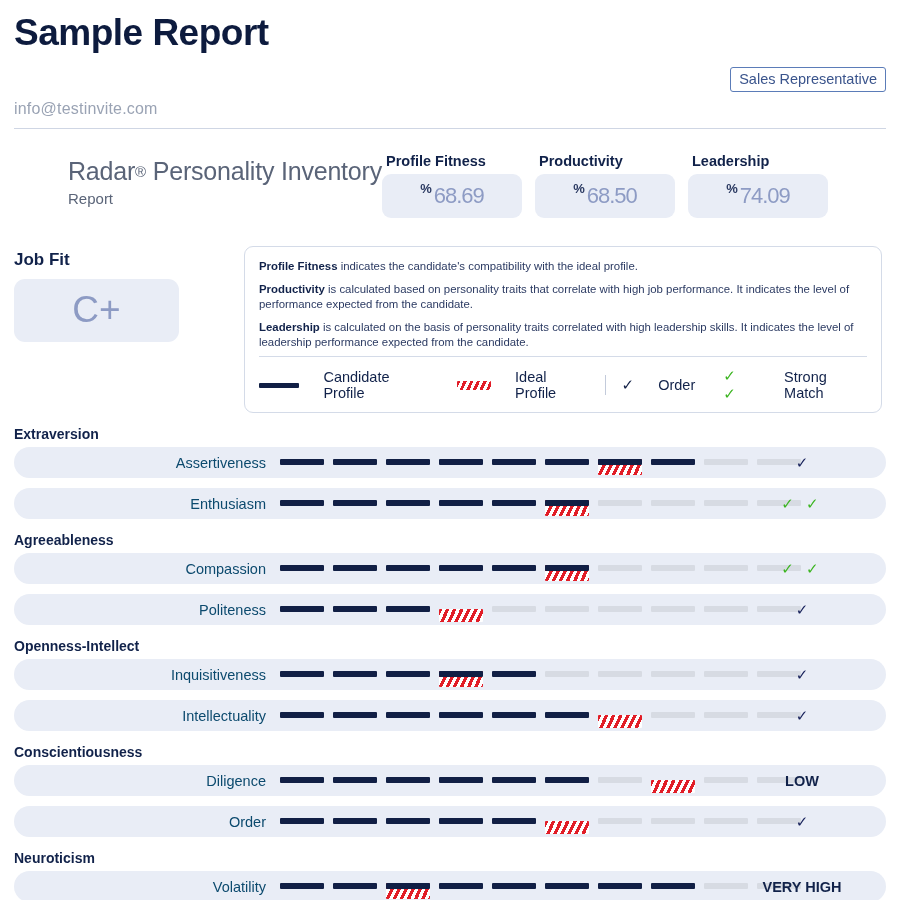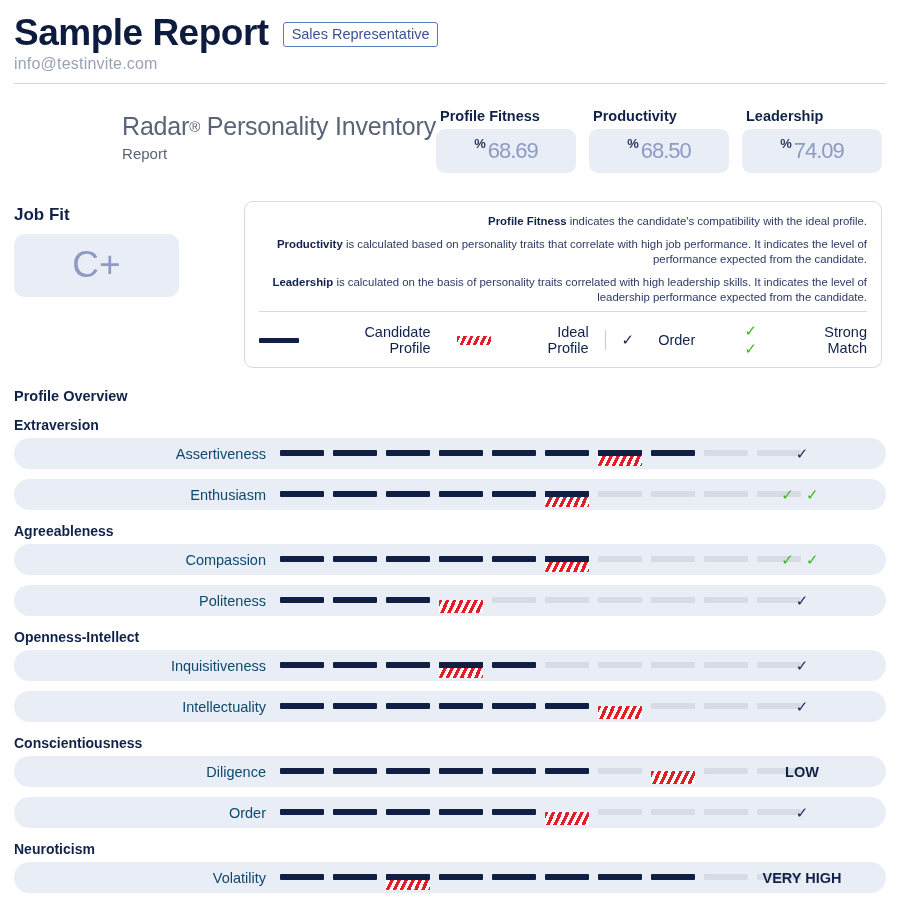--- a/index.html
+++ b/index.html
@@ -10,21 +10,21 @@
     background: #ffffff;
     font-family: "Liberation Sans", sans-serif;
     color: #1b2a4e;
     overflow: hidden;
   }
 
   .page { width: 900px; height: 900px; position: relative; padding: 0 14px; }
 
   
   .header { padding-top: 14px; }
-  .header-top { display: flex; align-items: flex-start; gap: 14px; }
+  .header-top { display: flex; align-items: flex-start; gap: 14px; flex-direction: column; }
   .report-title {
     font-size: 37px;
     font-weight: bold;
     letter-spacing: -0.5px;
     color: #0d1b3e;
     line-height: 1.05;
   }
   .role-badge {
     border: 1px solid #5b7cb8;
     border-radius: 3px;
@@ -44,21 +44,21 @@
   }
   .header-rule {
     margin-top: 10px;
     border-bottom: 1px solid #cfd6e4;
     width: 100%;
   }
 
   
   .inv-row {
     display: flex;
-    justify-content: flex-end;
+    justify-content: center;
     align-items: flex-start;
     margin-top: 24px;
   }
   .inv-left { padding-top: 4px; }
   .inv-title { font-size: 25px; color: #5a6478; font-weight: 300; letter-spacing: -0.2px; }
   .inv-title .reg { font-size: 15px; vertical-align: 3px; }
   .inv-sub { font-size: 15px; color: #5a6478; margin-top: 4px; }
 
   .scores { display: flex; gap: 13px; padding-right: 4px; }
   .score-block { display: flex; flex-direction: column; align-items: flex-start; }
@@ -99,21 +99,20 @@
   }
   .jobfit-grade { font-size: 37px; color: #8d9bc4; font-weight: 300; letter-spacing: 0px; }
 
   .infocard {
     flex: 1;
     border: 1px solid #d4dbe8;
     border-radius: 9px;
     padding: 12px 14px 9px;
     background: #fff;
     margin-right: 4px;
-    text-align: right;
   }
   .info-p { font-size: 11.4px; color: #2b3a62; line-height: 1.32; margin-bottom: 8px; }
   .info-p b { font-weight: bold; color: #11224a; }
   .info-p:last-of-type { margin-bottom: 6px; }
 
   .legend {
     border-top: 1px solid #d4dbe8;
     padding-top: 10px;
     margin-top: 4px;
     display: flex;
@@ -280,21 +279,20 @@
           <span>Order</span>
         </div>
         <div class="legend-item" style="margin-left:28px;">
           <span class="lg-check-g">✓ ✓</span>
           <span>Strong Match</span>
         </div>
       </div>
     </div>
   </div>
 
-  <div class="overview-title">Profile Overview</div>
   <div>
       <div class="group-name">Extraversion</div>
       <div class="trait-row">
         <div class="trait-label">Assertiveness</div>
         <div class="segments">
           <div class="seg on">
             <span class="bar"></span>
           </div>
           <div class="seg on">
             <span class="bar"></span>

